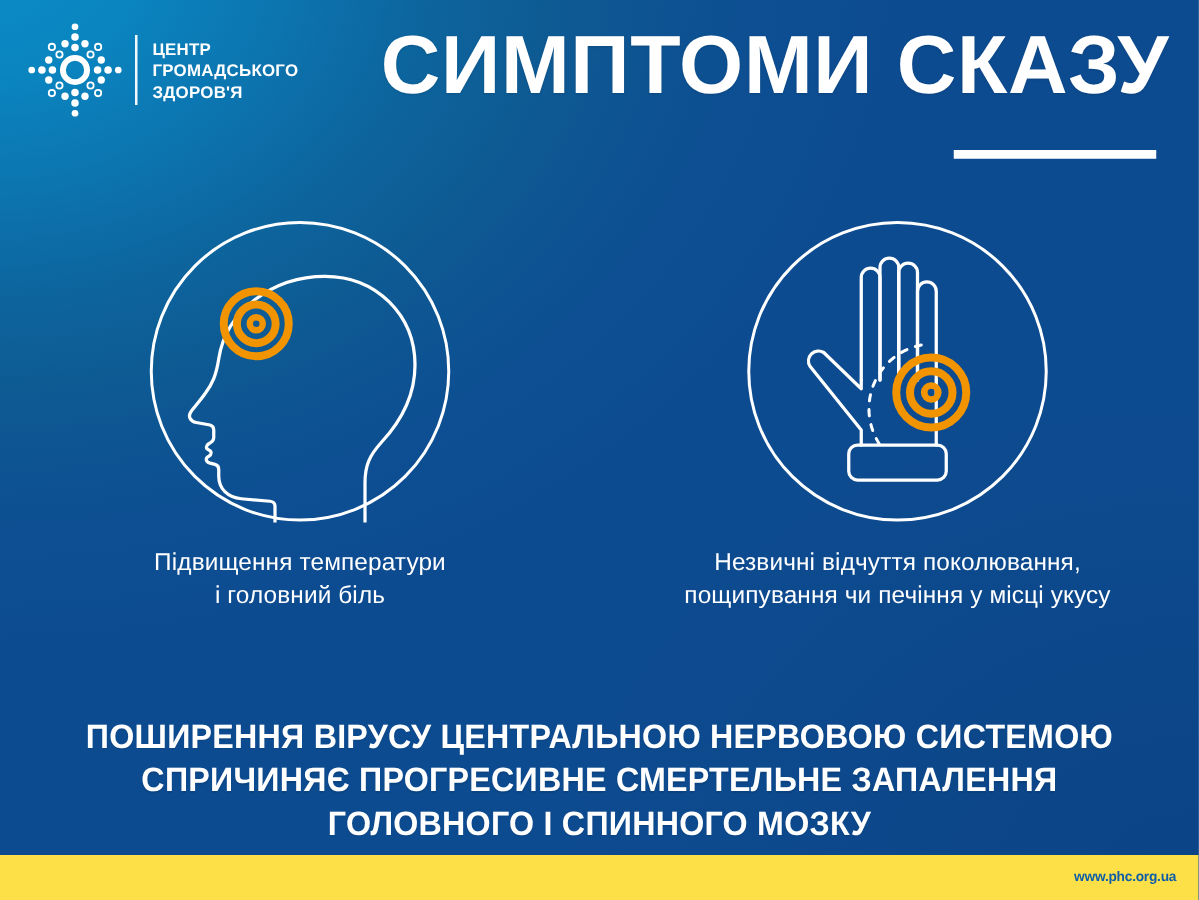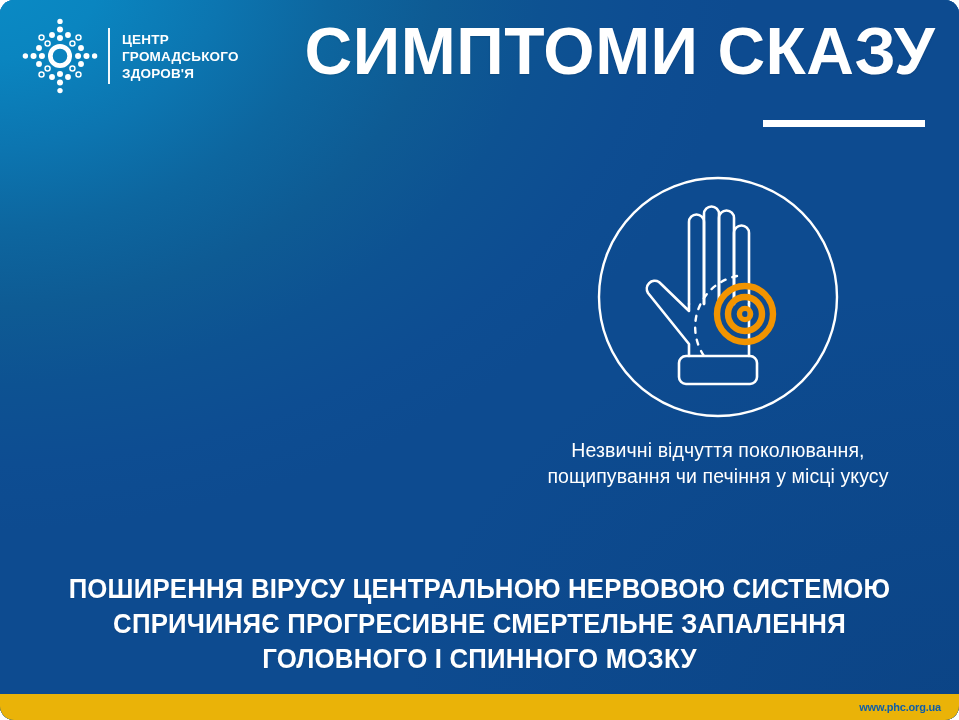--- a/index.html
+++ b/index.html
@@ -10,21 +10,20 @@
   body {
     font-family: "Liberation Sans", sans-serif;
   }
 
   #poster {
     position: relative;
     width: 959px;
     height: 720px;
     overflow: hidden;
     background: #0a4f96;
-    border-radius: 14px;
   }
 
   
   .bg {
     position: absolute;
     inset: 0;
     background:
       radial-gradient(ellipse 760px 560px at -2% -4%,
           #0a8cc6 0%,
           #0a85c0 16%,
@@ -139,22 +138,22 @@
     transform: scaleX(0.955);
     text-shadow: 0 1px 1px rgba(0,0,0,.10);
   }
 
   
   .footer {
     position: absolute;
     left: 0;
     right: 0;
     bottom: 0;
-    height: 26px;
-    background: #eab308;
+    height: 36px;
+    background: #fde047;
     display: flex;
     align-items: center;
     justify-content: flex-end;
   }
   .footer-url {
     color: #0f5ea8;
     font-size: 11px;
     font-weight: bold;
     margin-right: 18px;
     letter-spacing: -.2px;
@@ -210,20 +209,59 @@
     </svg>
     <div class="logo-rule"></div>
     <div class="logo-text">ЦЕНТР
 ГРОМАДСЬКОГО
 ЗДОРОВ'Я</div>
   </div>
 
   <div class="title">СИМПТОМИ СКАЗУ</div>
   <div class="title-rule"></div>
 
+  <div class="symptom left">
+    <svg class="icon-circle" viewBox="0 0 242 242">
+      <circle cx="121" cy="121" r="119" fill="none" stroke="#ffffff" stroke-width="2.4"></circle>
+
+      <path d="M 141 45
+               C 100 45, 62 72, 56 111
+               C 54 124, 51 131, 45 139
+               C 40 146, 36 150, 34 153
+               C 31 157, 33 161, 38 162
+               L 49 164
+               C 51 164.5, 52 166, 52 168
+               L 52 174
+               C 52 177, 50 178, 48 179
+               C 45.5 180.5, 45.5 183, 48 184
+               C 50.5 185, 50.5 187.5, 48 189
+               C 45 190.5, 45.5 193.5, 49 194.5
+               L 53 195.5
+               C 55 196, 56 197.5, 56 199.5
+               L 56 205
+               C 56 215, 63 222, 74 223
+               L 97 225
+               C 100 225.3, 101 226.5, 101 229
+               L 101 250" fill="none" stroke="#ffffff" stroke-width="2.6" stroke-linecap="round" stroke-linejoin="round"></path>
+
+      <path d="M 141 45
+               C 182 45, 213 76, 213 116
+               C 213 142, 200 163, 186 178
+               C 177 188, 173 196, 173 210
+               L 173 250" fill="none" stroke="#ffffff" stroke-width="2.6" stroke-linecap="round" stroke-linejoin="round"></path>
+
+      <g fill="none" stroke="#f29400" stroke-width="6.4">
+        <circle cx="86" cy="83" r="26"></circle>
+        <circle cx="86" cy="83" r="15.5"></circle>
+      </g>
+      <circle cx="86" cy="83" r="5.2" fill="none" stroke="#f29400" stroke-width="5.2"></circle>
+    </svg>
+    <div class="caption">Підвищення температури
+і головний біль</div>
+  </div>
 
   <div class="symptom right">
     <svg class="icon-circle" viewBox="0 0 242 242">
       <circle cx="121" cy="121" r="119" fill="none" stroke="#ffffff" stroke-width="2.4"></circle>
       <g fill="none" stroke="#ffffff" stroke-width="2.6" stroke-linecap="round" stroke-linejoin="round">
 
         <path d="M 92 128 L 92 46 A 7.5 7.5 0 0 1 107 46 L 107 128"></path>
 
         <path d="M 107 128 L 107 38 A 7.5 7.5 0 0 1 122 38 L 122 128"></path>
 

